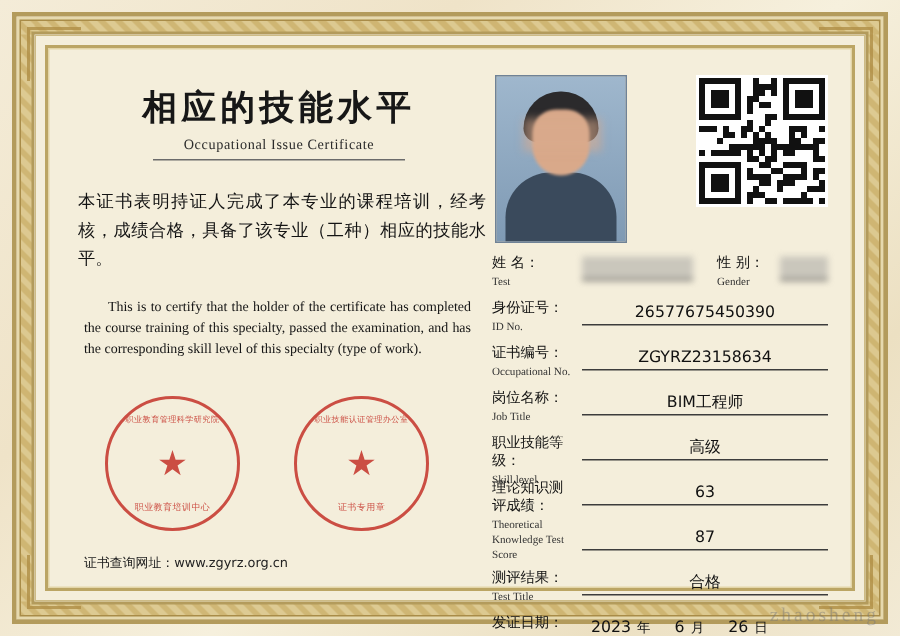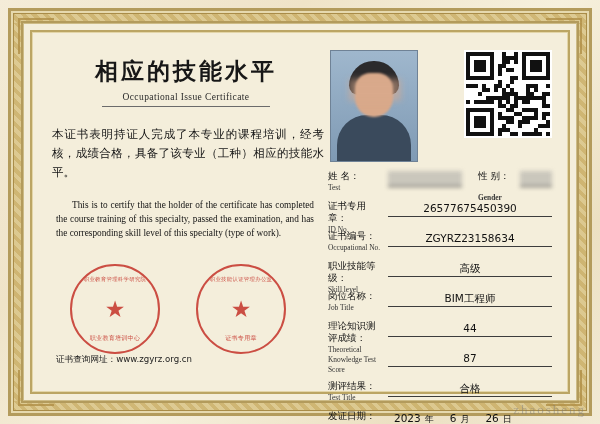--- a/index.html
+++ b/index.html
@@ -84,21 +84,21 @@
     color:#c32b22;font-size:23px;line-height:23px;
   }
   .seal .arc-top,.seal .arc-bot{
     position:absolute;left:0;width:86px;text-align:center;
     color:#c32b22;font-family:"DejaVu Sans",sans-serif;font-size:5.4px;
     letter-spacing:.3px;
   }
   .seal .arc-top{top:10px;}
   .seal .arc-bot{bottom:9px;font-size:6px;}
   .query-line{
-    position:absolute;left:14px;bottom:16px;
+    position:absolute;left:14px;bottom:0;
     font-family:"DejaVu Sans",sans-serif;font-size:8.6px;color:#222;
   }
 
   
   .right{position:absolute;right:4px;top:6px;width:236px;bottom:6px;}
   .photo{
     position:absolute;left:6px;top:8px;width:86px;height:110px;
     background:linear-gradient(#9fb7cd,#7f9ab4);
     border:1px solid #6f8296;overflow:hidden;
   }
@@ -125,21 +125,21 @@
     font-family:"DejaVu Sans",sans-serif;font-size:10.5px;color:#111;
     text-align:center;line-height:15px;
   }
   .val.blur{color:transparent;background:rgba(150,150,150,.45);filter:blur(2px);}
   
   .row.name .val{left:60px;width:74px;right:auto;}
   .lbl2{
     position:absolute;left:150px;top:0;width:46px;
     font-family:"DejaVu Sans",sans-serif;font-size:9.5px;color:#111;line-height:12px;
   }
-  .lbl2 .en{display:block;font-family:"Liberation Serif",serif;font-size:7.4px;color:#333;line-height:10px;margin-top:11px;font-weight:bold;}
+  .lbl2 .en{display:block;font-family:"Liberation Serif",serif;font-size:7.4px;color:#333;line-height:10px;margin-top:1px;}
   .val2{
     position:absolute;left:192px;right:4px;top:1px;height:15px;
     border-bottom:1px solid #3c3c3c;background:rgba(150,150,150,.45);
     filter:blur(2px);color:transparent;
   }
   .date-inline{
     position:absolute;left:60px;right:4px;top:1px;height:15px;border-bottom:1px solid #3c3c3c;
     font-family:"DejaVu Sans",sans-serif;font-size:10.5px;color:#111;line-height:15px;
   }
   .date-inline span{display:inline-block;}
@@ -440,56 +440,56 @@
           <div class="val blur"></div>
           <div class="lbl2">
             <span>性 别：</span>
             <span class="en">Gender</span>
           </div>
           <div class="val2"></div>
         </div>
 
         <div class="row">
           <div class="lbl">
-            <span>证书专用章：</span>
+            <span>身份证号：</span>
             <span class="en">ID No.</span>
           </div>
           <div class="val">26577675450390</div>
         </div>
 
         <div class="row">
           <div class="lbl">
             <span>证书编号：</span>
             <span class="en">Occupational No.</span>
           </div>
           <div class="val">ZGYRZ23158634</div>
         </div>
 
         <div class="row">
           <div class="lbl">
+            <span>岗位名称：</span>
+            <span class="en">Job Title</span>
+          </div>
+          <div class="val">BIM工程师</div>
+        </div>
+
+        <div class="row">
+          <div class="lbl">
             <span>职业技能等级：</span>
             <span class="en">Skill level</span>
           </div>
           <div class="val">高级</div>
         </div>
 
         <div class="row">
           <div class="lbl">
-            <span>岗位名称：</span>
-            <span class="en">Job Title</span>
-          </div>
-          <div class="val">BIM工程师</div>
-        </div>
-
-        <div class="row">
-          <div class="lbl">
             <span>理论知识测评成绩：</span>
             <span class="en">Theoretical Knowledge Test Score</span>
           </div>
-          <div class="val">44</div>
+          <div class="val">63</div>
         </div>
 
         <div class="row">
           <div class="val">87</div>
         </div>
 
         <div class="row">
           <div class="lbl">
             <span>测评结果：</span>
             <span class="en">Test Title</span>

